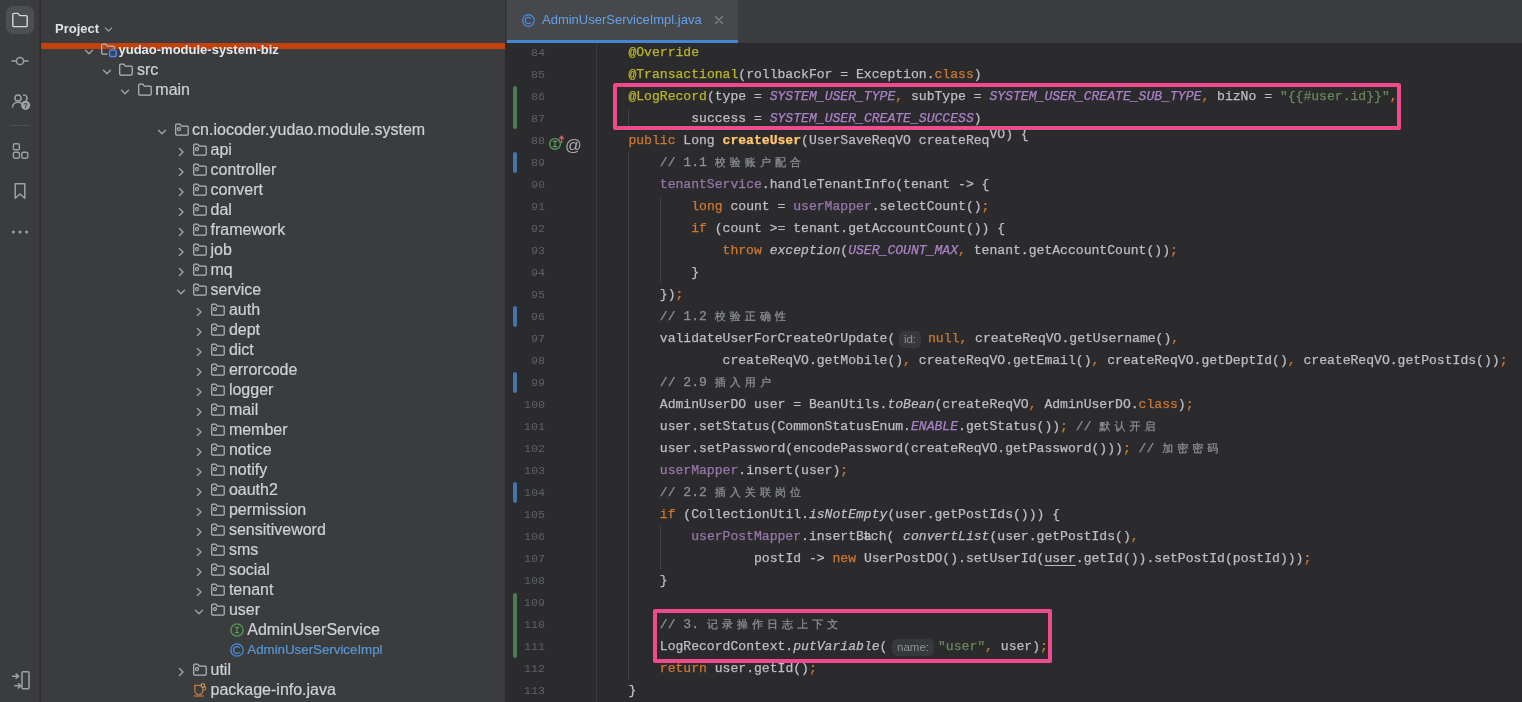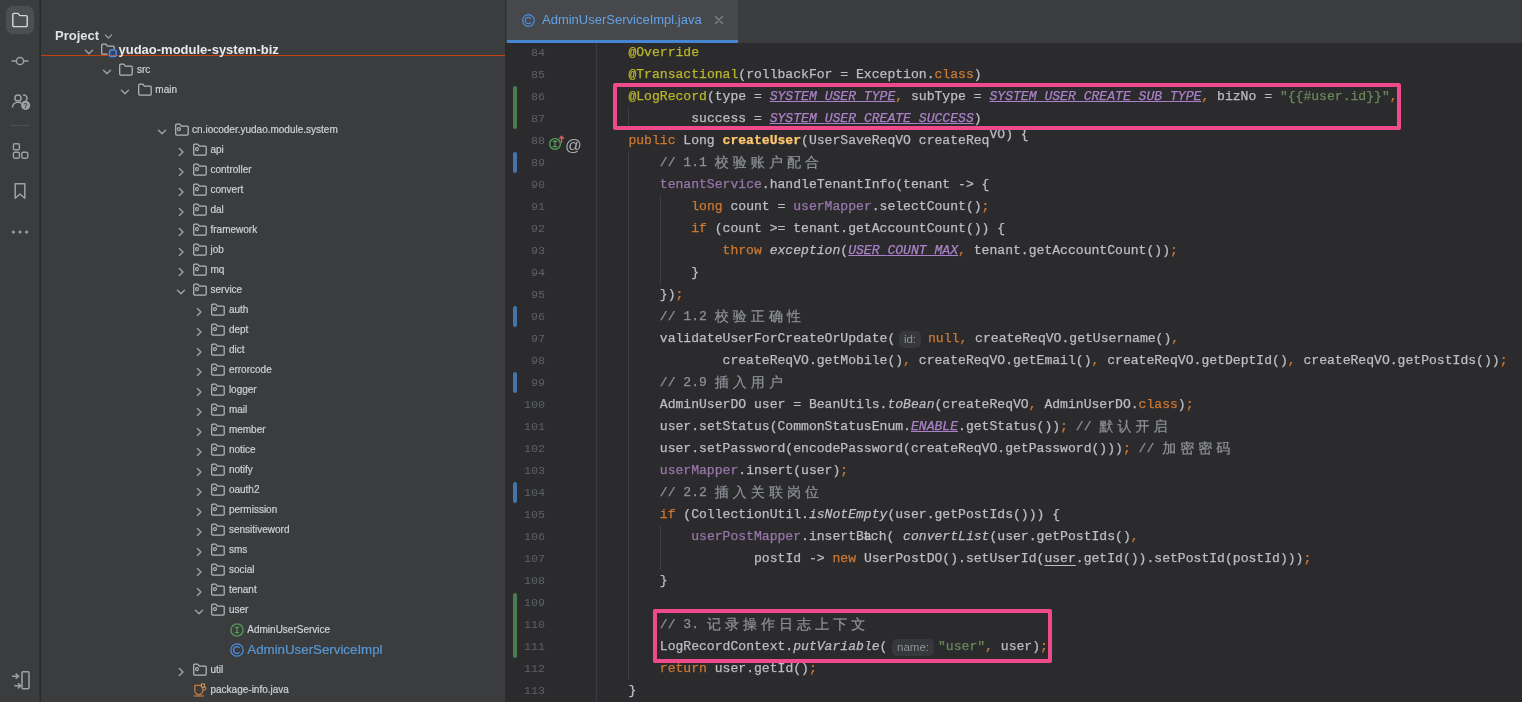--- a/index.html
+++ b/index.html
@@ -2,42 +2,42 @@
 <html><head><meta charset="utf-8"><style>
 * { margin:0; padding:0; box-sizing:border-box; }
 html,body { width:1522px; height:702px; overflow:hidden; background:#2B2B2D;
   font-family:"Liberation Sans", sans-serif; }
 #app { position:relative; width:1522px; height:702px; }
 #actbar { position:absolute; left:0; top:0; width:40px; height:702px; background:#3A3C3E; border-right:1px solid #303234; }
 .abtn { position:absolute; left:6px; top:6px; width:28px; height:28px; background:#4C4E50; border-radius:7px;
   display:flex; align-items:center; justify-content:center; }
 .ai { position:absolute; left:10px; }
 #panel { position:absolute; left:41px; top:0; width:464px; height:702px; background:#3A3C3E; }
-#phead { position:absolute; left:0; top:16px; width:464px; height:40px; border-bottom:1px solid #c2410c; }
+#phead { position:absolute; left:0; top:9px; width:464px; height:40px; border-bottom:6px solid #c2410c; }
 #ptitle { position:absolute; left:14px; top:0; line-height:40px; font-size:13px; font-weight:bold; color:#DFE1E5; }
 #tree { position:absolute; left:-41px; top:0; width:505px; height:702px; }
 .tr { position:absolute; left:0; width:505px; height:20px; }
-.tt { font-size:10px; color:#CED1D6; -webkit-text-stroke:0.2px currentColor; }
+.tt { font-size:16px; color:#CED1D6; -webkit-text-stroke:0.2px currentColor; }
 .tb { font-size:13px; color:#E8EAED; font-weight:bold; }
 .tblue { font-size:13.3px; color:#5798D4; -webkit-text-stroke:0.2px currentColor; }
 #ed { position:absolute; left:505px; top:0; width:1017px; height:702px; background:#2B2B2D; }
 #tabbar { position:absolute; left:0; top:0; width:1017px; height:43px; background:#3A3C3E; border-left:1px solid #303234; }
 #tab { position:absolute; left:1px; top:0; width:231px; height:40px; background:#46484B; }
 #tabu { position:absolute; left:1px; top:40px; width:231px; height:3px; background:#4685D2; }
 #tabtxt { position:absolute; left:35px; top:0; line-height:40px; font-size:13px; color:#64A1E8; }
 #gutborder { position:absolute; left:91px; top:43px; width:1px; height:659px; background:#393C3F; }
 .ln { position:absolute; right:977px; height:22px; line-height:22px; font-family:"Liberation Mono",monospace;
   font-size:11.7px; color:#5C6067; }
 #code { position:absolute; left:-505px; top:0; width:1308px; height:702px; font-family:"Liberation Mono",monospace;
   font-size:13.08px; color:#BCBEC4; }
 .cs { position:absolute; height:22px; line-height:22px; white-space:pre; -webkit-text-stroke:0.25px currentColor; }
 .k { color:#CC7832; } .a { color:#BBB529; } .s { color:#6A8759; } .c { color:#8C9097; }
-.f { color:#9876AA; } .t { color:#AB82C9; font-style:italic;text-decoration:underline; } .d { color:#FFC66D; font-weight:bold; }
+.f { color:#9876AA; } .t { color:#AB82C9; font-style:italic; } .d { color:#FFC66D; font-weight:bold; }
 .i { font-style:italic; } .u { text-decoration:underline; text-underline-offset:3px; }
-.cjk { font-size:14px; letter-spacing:4.05px;text-align:center; }
+.cjk { font-size:11px; letter-spacing:4.05px;text-align:center; }
 .chip { position:absolute; height:17px; background:#36383C; border-radius:5px; font-family:"Liberation Sans";
   font-size:11.5px; color:#8E9299; text-align:center; line-height:17px; }
 </style></head><body>
 <div id="app">
   <div id="ed">
     <div id="tabbar">
       <div id="tab">
         <svg style="position:absolute;left:14px;top:13px" width="15" height="15" viewBox="0 0 16 16">
             <circle cx="8" cy="8" r="6.2" fill="none" stroke="#4C8DE2" stroke-width="1.3"></circle>
             <path d="M10.6 5.9 a3.4 3.4 0 1 0 0 4.2" fill="none" stroke="#4C8DE2" stroke-width="1.3"></path>

